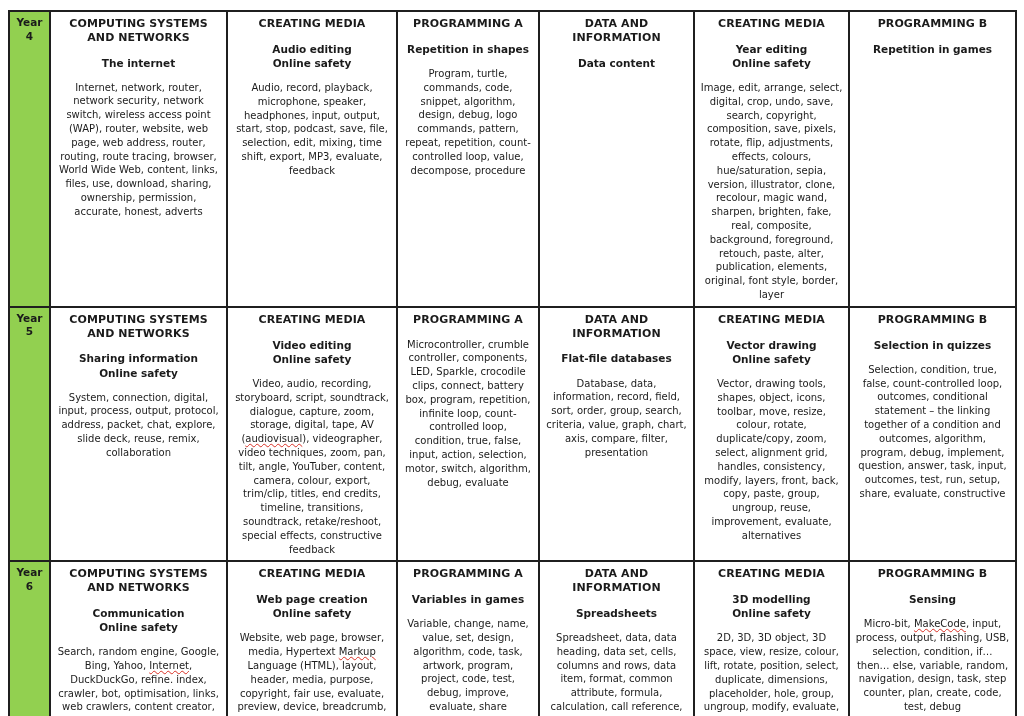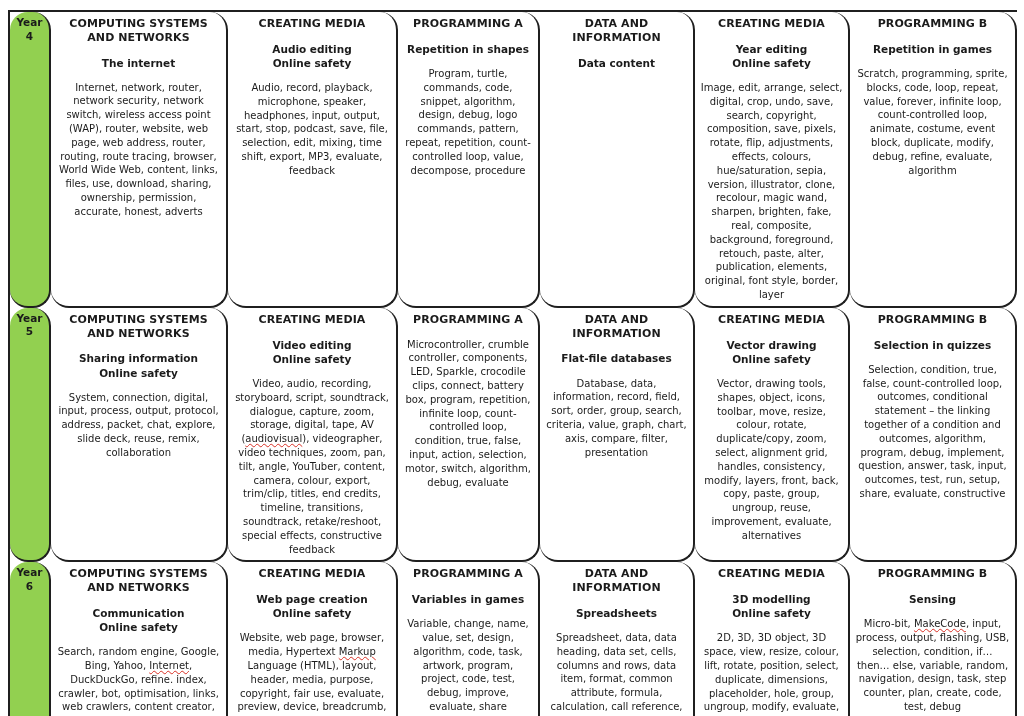--- a/index.html
+++ b/index.html
@@ -26,21 +26,20 @@
     grid-template-columns:41px 177px 170px 142px 155px 155px 167px;
   }
   .trow:nth-child(1){min-height:272px;}
   .trow:nth-child(2){min-height:202px;}
   .trow:nth-child(3){min-height:228px;}
   .cell,.year-cell{
     border-right:2px solid var(--border);
     border-bottom:2px solid var(--border);
     padding:5px 5px 4px 5px;
     text-align:center;
-    border-radius:18px;
   }
   .year-cell{
     background:var(--green);
     font-weight:bold;
     font-size:10.5px;
     line-height:1.3;
     padding-top:4px;
   }
   .cat{
     font-weight:bold;
@@ -110,21 +109,20 @@
             <div>Year editing</div>
             <div>Online safety</div>
           </div>
           <div class="vocab"><span>Image, edit, arrange, select, digital, crop, undo, save, search, copyright, composition, save, pixels, rotate, flip, adjustments, effects, colours, hue/saturation, sepia, version, illustrator, clone, recolour, magic wand, sharpen, brighten, fake, real, composite, background, foreground, retouch, paste, alter, publication, elements, original, font style, border, layer</span></div>
         </div>
         <div class="cell">
           <div class="cat">PROGRAMMING B</div>
           <div class="unit">
             <div>Repetition in games</div>
           </div>
-          <div class="vocab"><span>Scratch, programming, sprite, blocks, code, loop, repeat, value, forever, infinite loop, count-controlled loop, animate, costume, event block, duplicate, modify, debug, refine, evaluate, algorithm</span></div>
         </div>
       </div>
       <div class="trow">
         <div class="year-cell">
           <div>Year</div>
           <div>5</div>
         </div>
         <div class="cell">
           <div class="cat">COMPUTING SYSTEMS AND NETWORKS</div>
           <div class="unit">

